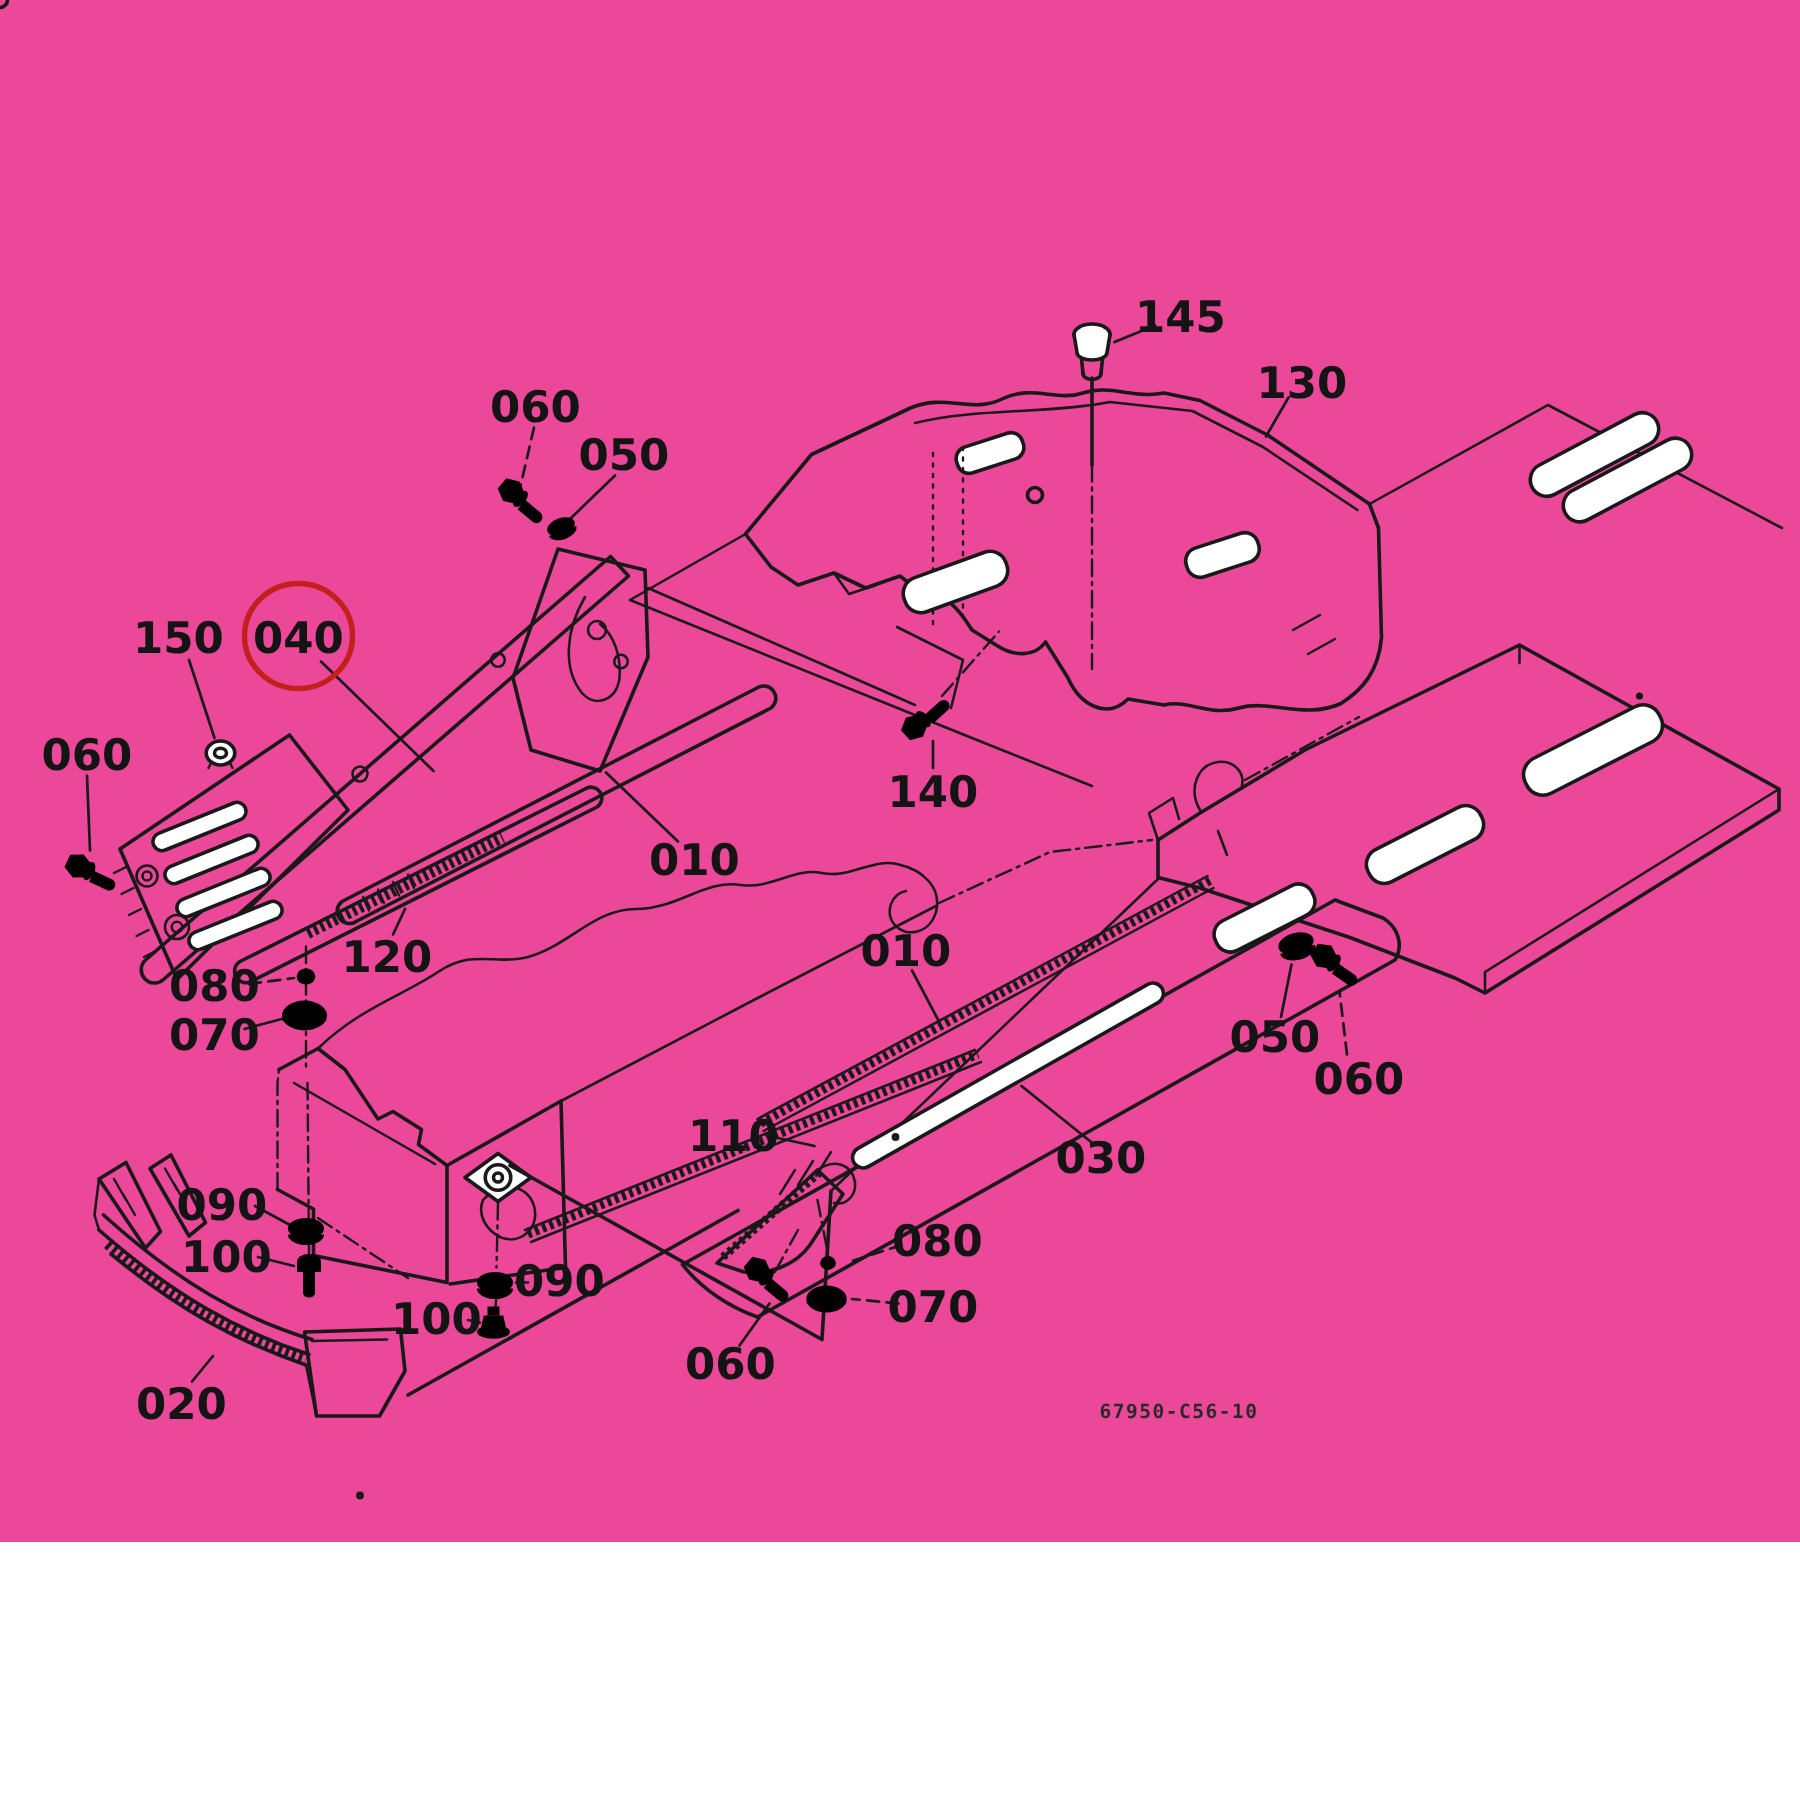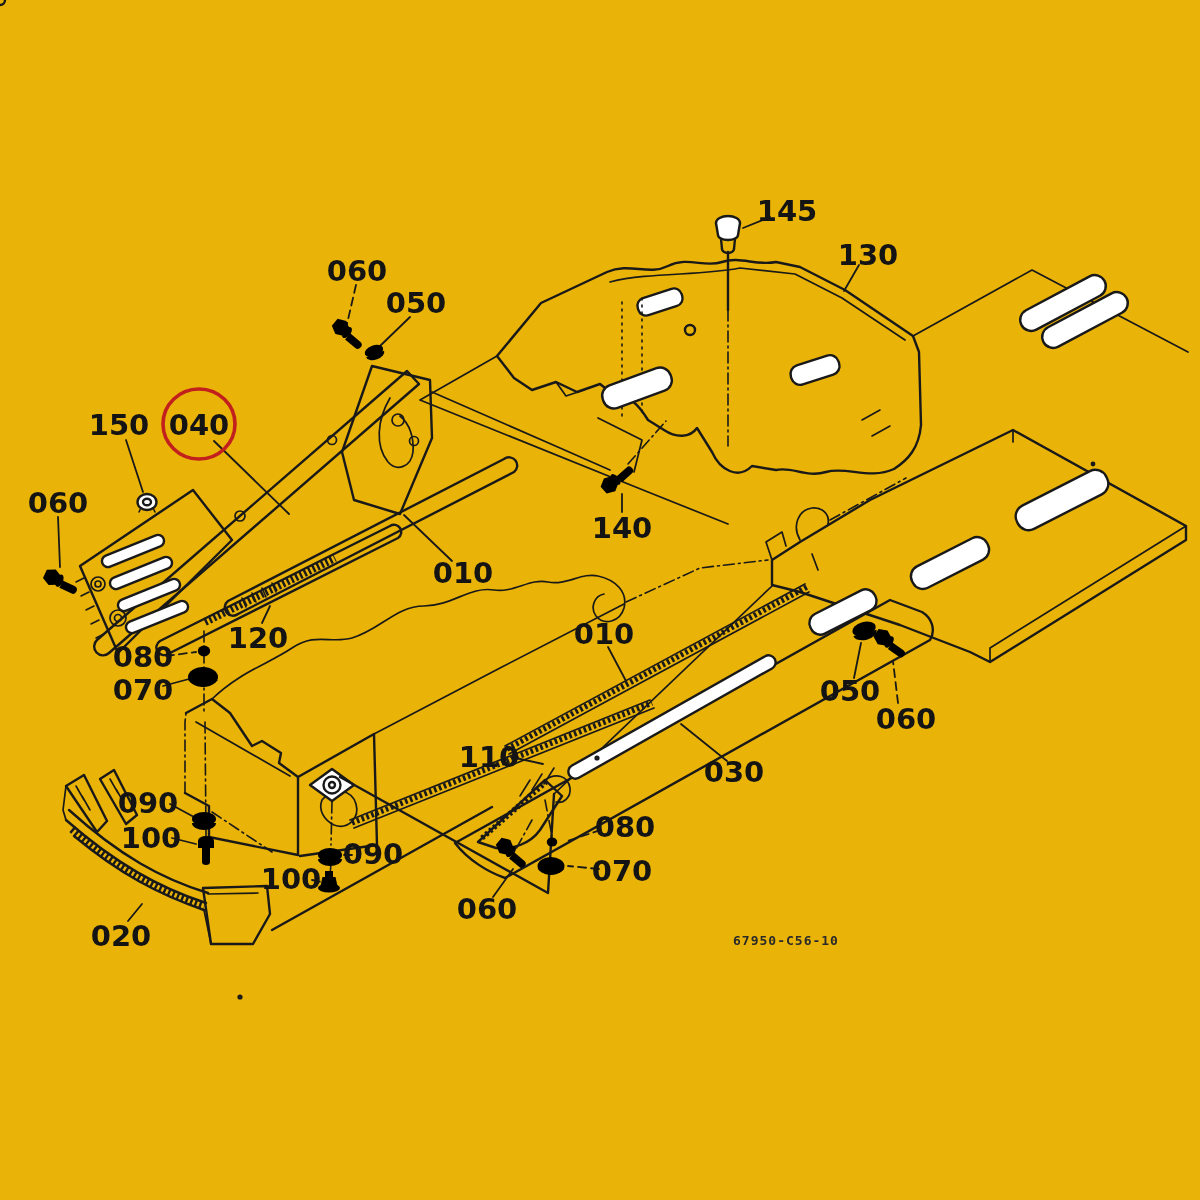--- a/index.html
+++ b/index.html
@@ -1,16 +1,16 @@
 <!DOCTYPE html>
 <html><head>
 <meta charset="utf-8">
 <style>
   html,body{margin:0;padding:0;background:#ffffff;}
-  .page{width:1200px;height:1200px;position:relative;background:#eab308;overflow:hidden;
+  .page{width:1200px;height:1028px;position:relative;background:#ec4899;overflow:hidden;
         font-family:"DejaVu Sans","Liberation Sans",sans-serif;}
   svg{position:absolute;left:0;top:0;}
   .art path,.art line,.art ellipse,.art circle,.art rect,.art polygon{
       fill:none;stroke:#191919;stroke-width:2.4;stroke-linecap:round;stroke-linejoin:round;}
   .art .fw{fill:#ffffff;}
   .art .thin{stroke-width:1.7;}
   .art .leader{stroke-width:1.8;}
   .art .ldash{stroke-width:1.8;stroke-dasharray:8 5;}
   .art .adash{stroke-width:1.6;stroke-dasharray:11 4 2 4;}
   .art .dots{stroke-width:1.6;stroke-dasharray:2 5;}

